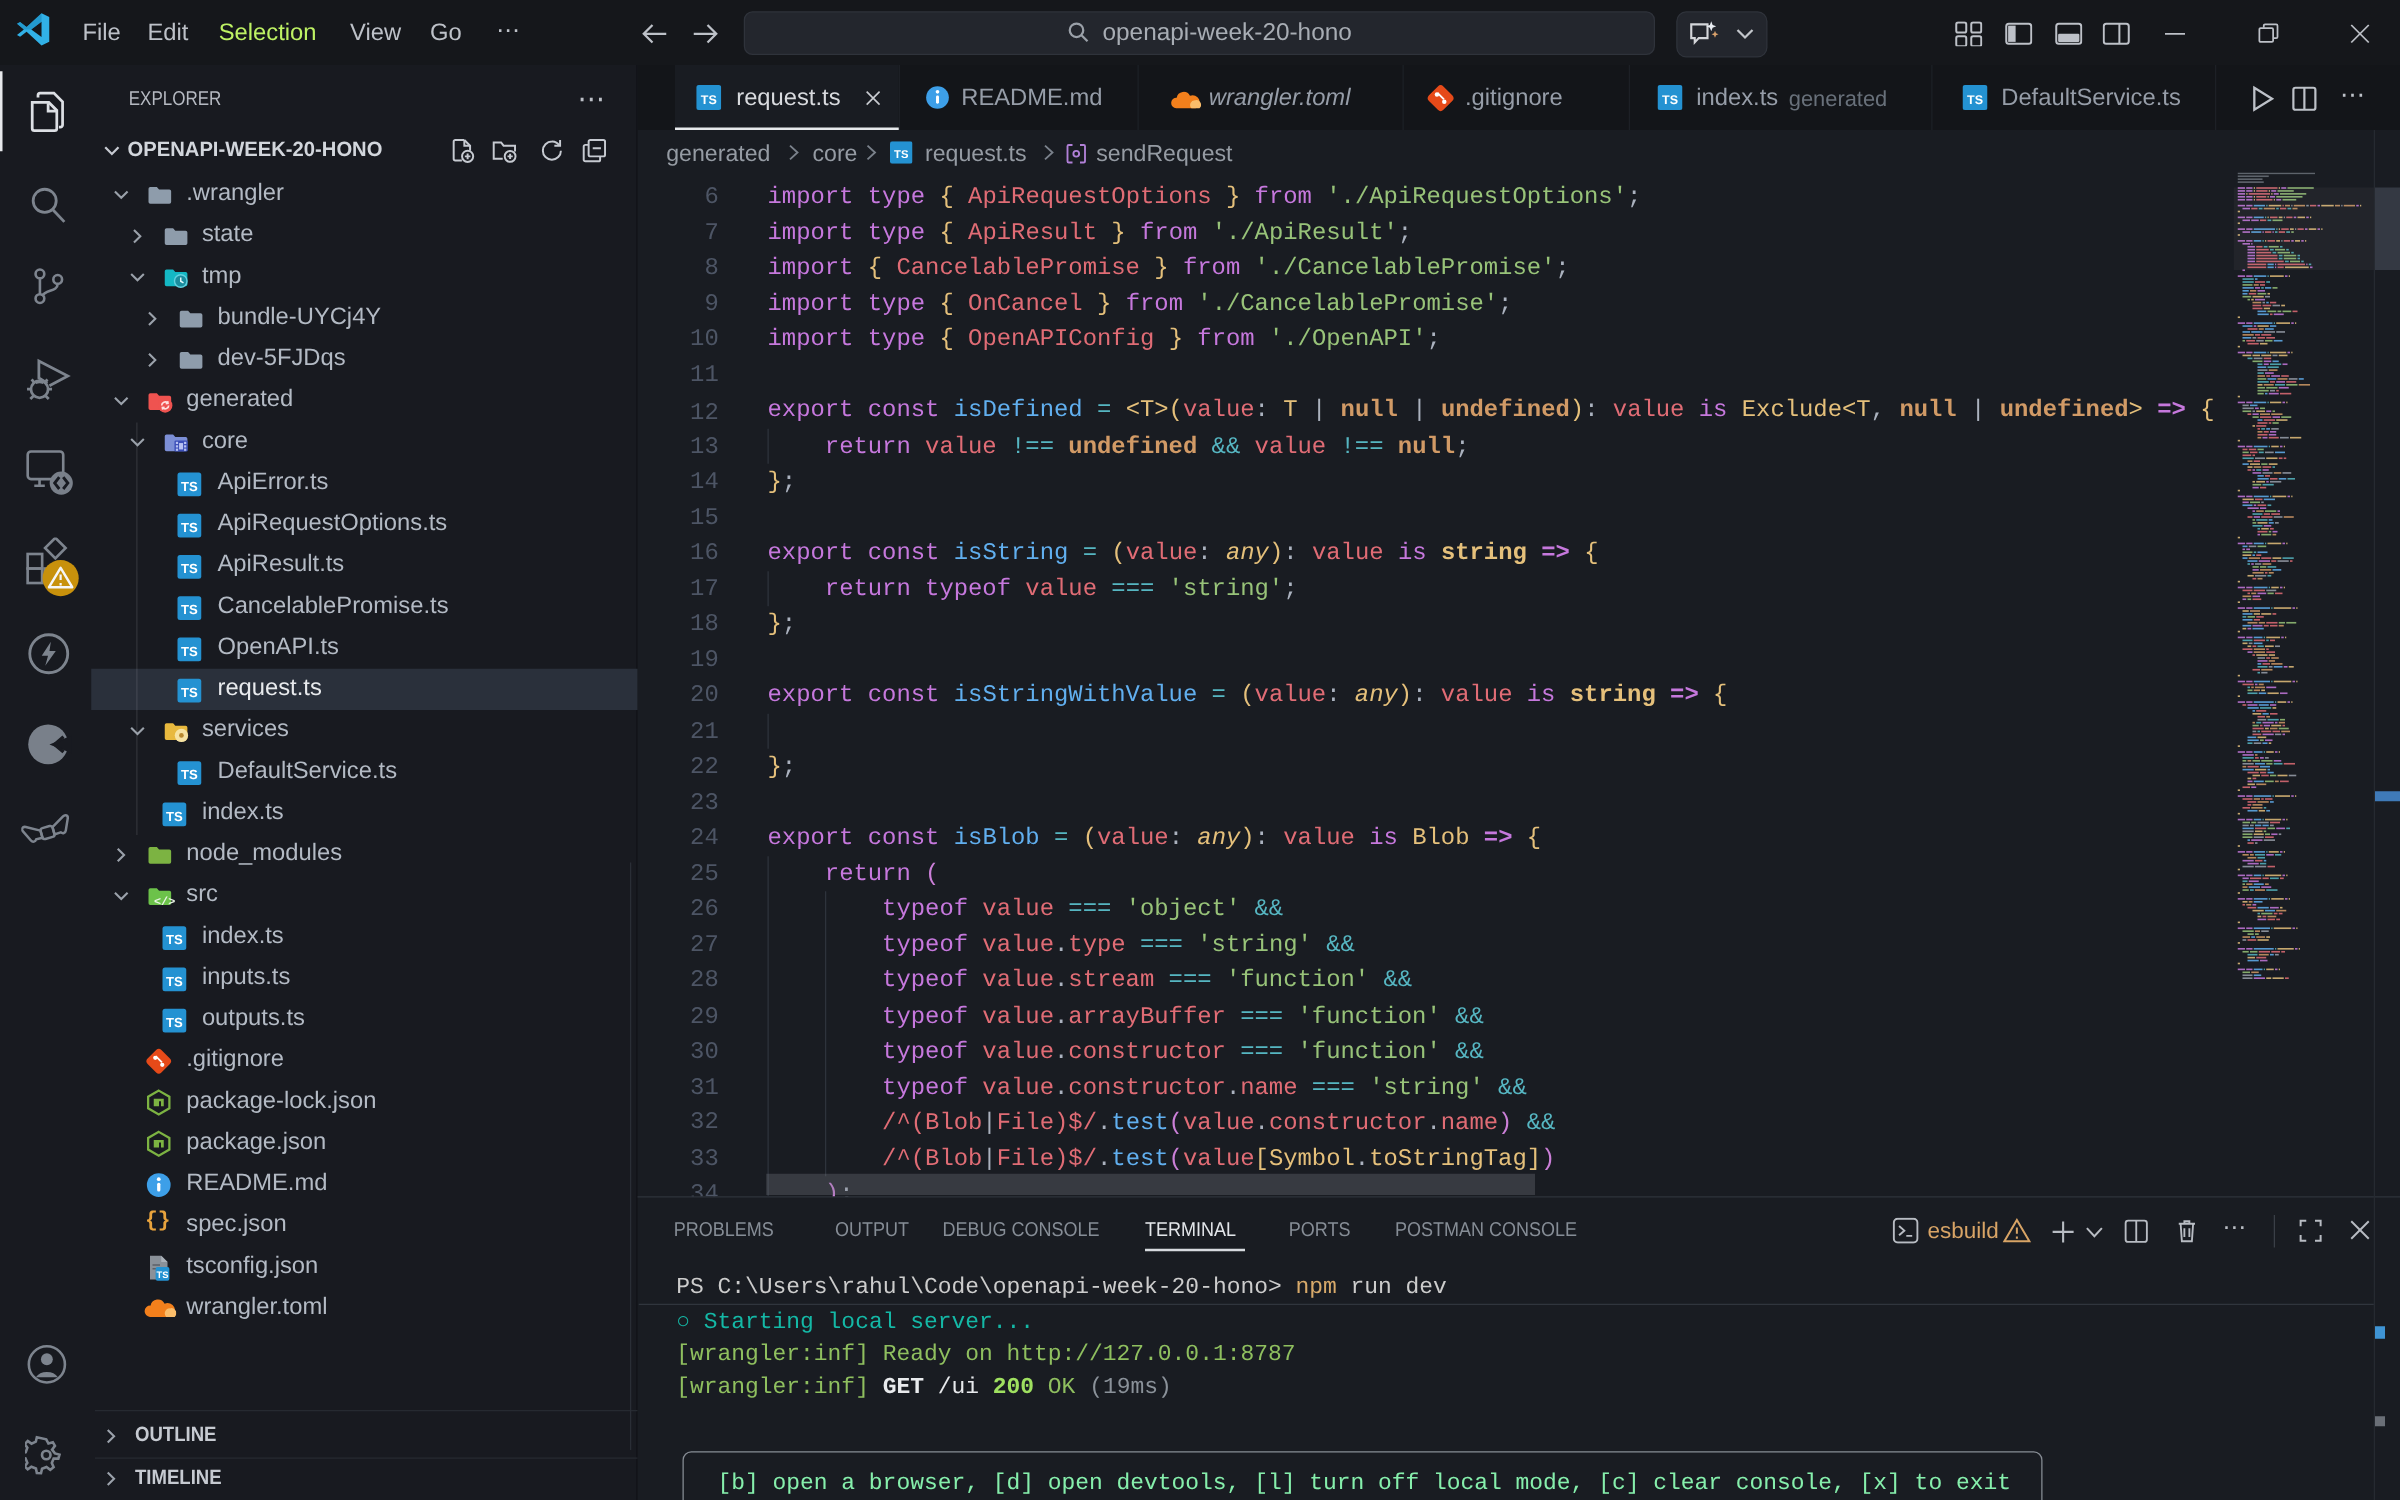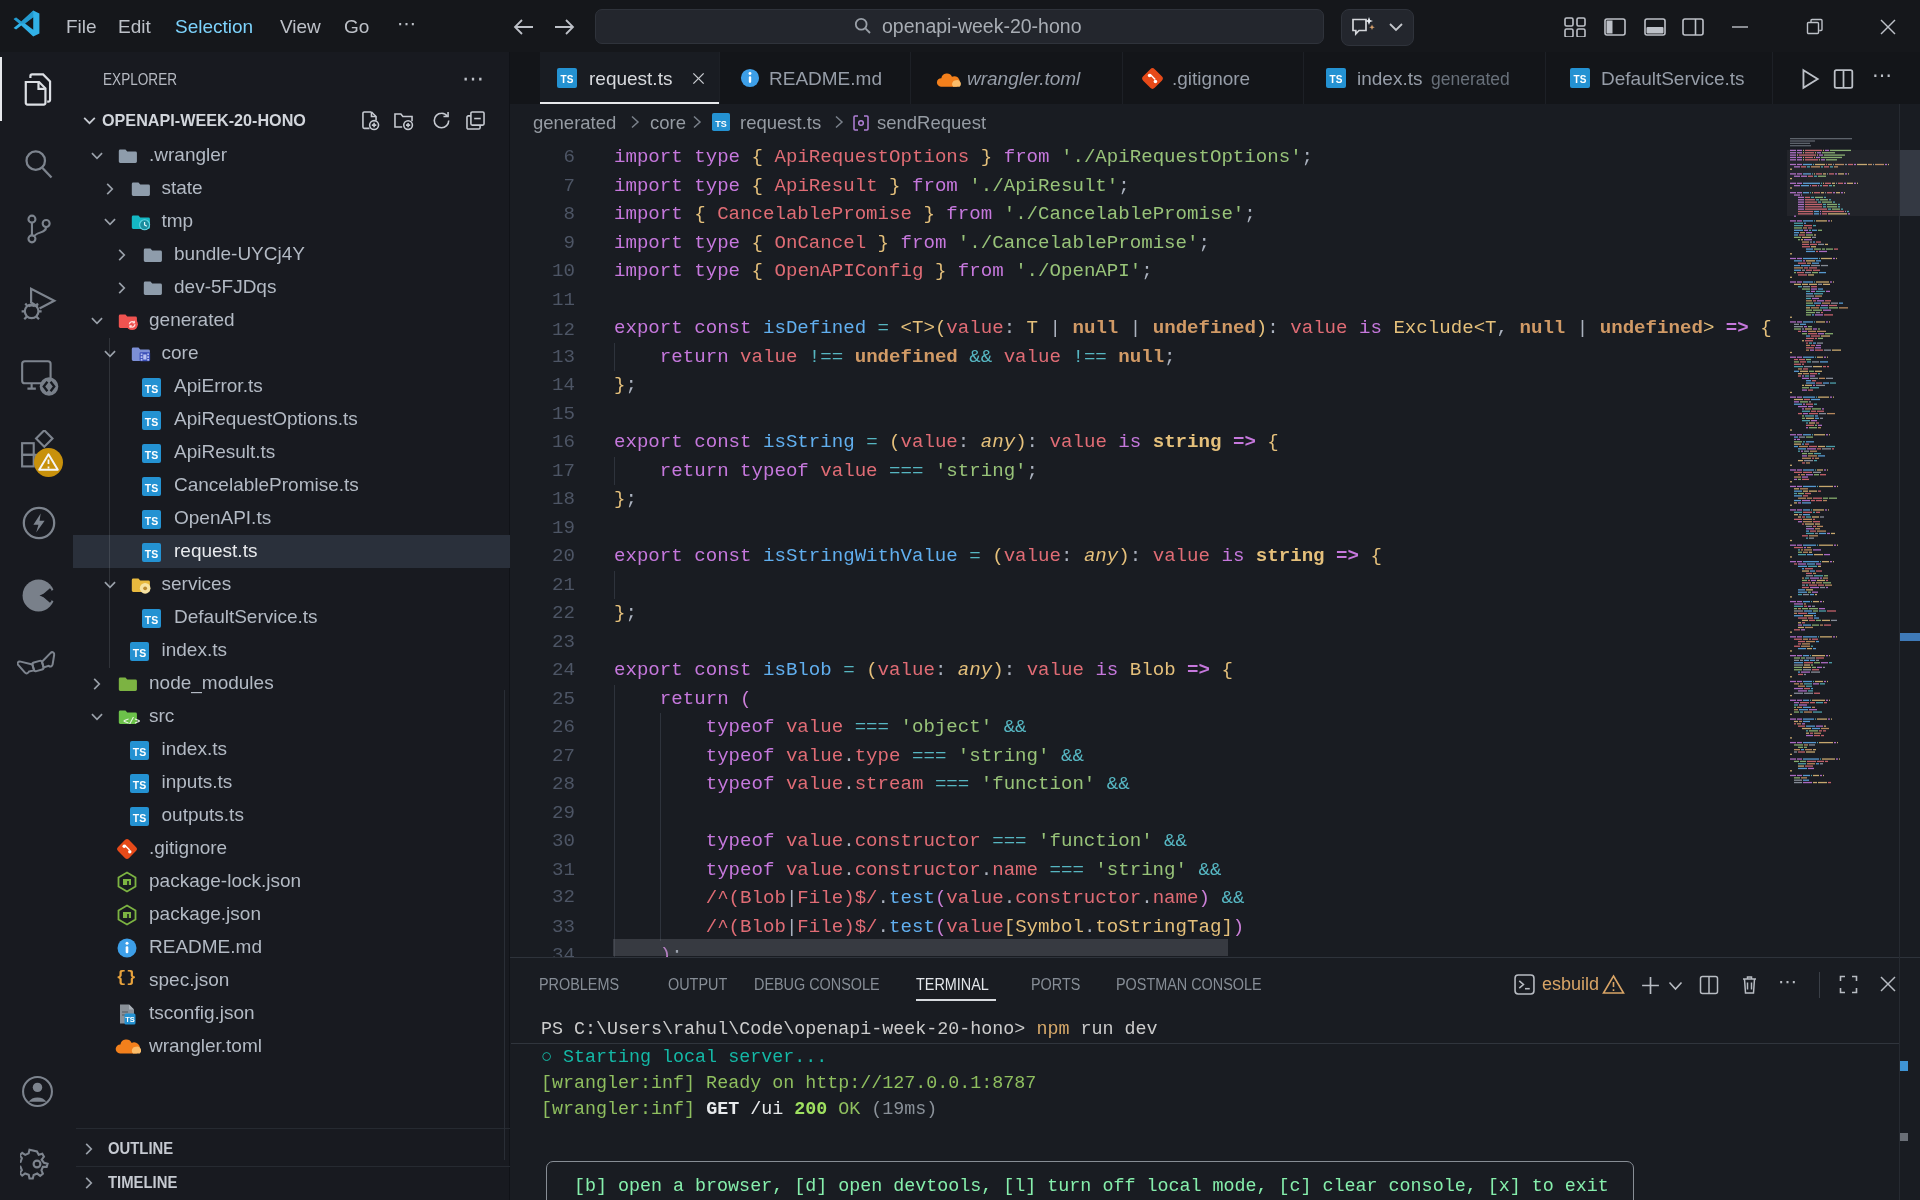--- a/index.html
+++ b/index.html
@@ -26,21 +26,21 @@
 <div class="abs" style="left:510px;top:104px;width:1410px;height:854px;background:#191c22"></div>
 <div class="abs" style="left:510px;top:958px;width:1410px;height:242px;background:#191c22"></div>
 <div class="abs" style="left:509px;top:52px;width:1px;height:1148px;background:#101217"></div>
 <div class="abs" style="left:510px;top:957px;width:1410px;height:1px;background:#2e333b"></div>
 <svg class="abs" style="left:13px;top:10px" width="27" height="27" viewBox="0 0 100 100">
 <path fill="#31b1e7" d="M74.9 2.2 L30.7 42.7 L11.4 28.1 L2.2 33.6 L22.6 50 L2.2 66.4 L11.4 71.9 L30.7 57.3 L74.9 97.8 L97.8 87 V13 Z M74.9 27.3 V72.7 L44.6 50 Z"></path>
 <path fill="#1683b8" d="M74.9 2.2 L30.7 42.7 L11.4 28.1 L2.2 33.6 L22.6 50 L44.6 50 L74.9 27.3 Z" opacity="0.5"></path>
 </svg>
 <div class="abs" style="left:66px;top:16px;font-size:19px;color:#bdc1c8">File</div>
 <div class="abs" style="left:118px;top:16px;font-size:19px;color:#bdc1c8">Edit</div>
-<div class="abs" style="left:175px;top:16px;font-size:19px;color:#7dd3fc">Selection</div>
+<div class="abs" style="left:175px;top:16px;font-size:19px;color:#bef264">Selection</div>
 <div class="abs" style="left:280px;top:16px;font-size:19px;color:#bdc1c8">View</div>
 <div class="abs" style="left:344px;top:16px;font-size:19px;color:#bdc1c8">Go</div>
 <div class="abs" style="left:397px;top:12px;font-size:19px;letter-spacing:1px;color:#bdc1c8">⋯</div>
 <svg class="abs" style="left:512px;top:16px" width="24" height="22" viewBox="0 0 24 22">
       <g stroke="#bdc1c8" stroke-width="1.8" fill="none">
         <path d="M21 11 H4 M10 4 L3 11 L10 18"></path>
       </g>
     </svg>
 <svg class="abs" style="left:552px;top:16px" width="24" height="22" viewBox="0 0 24 22">
       <g stroke="#bdc1c8" stroke-width="1.8" fill="none">
@@ -542,20 +542,21 @@
 <div class="cl" style="top:656.25px"><span class="pu">export</span> <span class="pu">const</span> <span class="bl">isBlob</span> <span class="cy">=</span> <span class="gd">(</span><span class="rd">value</span><span class="wh">:</span> <span class="gd it">any</span><span class="gd">)</span><span class="wh">:</span> <span class="rd">value</span> <span class="pu">is</span> <span class="gd">Blob</span> <span class="pu bo">=&gt;</span> <span class="gd">{</span></div>
 <div class="ln" style="top:684.75px">25</div>
 <div class="cl" style="top:684.75px">    <span class="pu">return</span> <span class="pk">(</span></div>
 <div class="ln" style="top:713.25px">26</div>
 <div class="cl" style="top:713.25px">        <span class="pu">typeof</span> <span class="rd">value</span> <span class="cy">===</span> <span class="gr">'object'</span> <span class="cy">&amp;&amp;</span></div>
 <div class="ln" style="top:741.75px">27</div>
 <div class="cl" style="top:741.75px">        <span class="pu">typeof</span> <span class="rd">value</span><span class="wh">.</span><span class="rd">type</span> <span class="cy">===</span> <span class="gr">'string'</span> <span class="cy">&amp;&amp;</span></div>
 <div class="ln" style="top:770.25px">28</div>
 <div class="cl" style="top:770.25px">        <span class="pu">typeof</span> <span class="rd">value</span><span class="wh">.</span><span class="rd">stream</span> <span class="cy">===</span> <span class="gr">'function'</span> <span class="cy">&amp;&amp;</span></div>
 <div class="ln" style="top:798.75px">29</div>
+<div class="cl" style="top:798.75px">        <span class="pu">typeof</span> <span class="rd">value</span><span class="wh">.</span><span class="rd">arrayBuffer</span> <span class="cy">===</span> <span class="gr">'function'</span> <span class="cy">&amp;&amp;</span></div>
 <div class="ln" style="top:827.25px">30</div>
 <div class="cl" style="top:827.25px">        <span class="pu">typeof</span> <span class="rd">value</span><span class="wh">.</span><span class="rd">constructor</span> <span class="cy">===</span> <span class="gr">'function'</span> <span class="cy">&amp;&amp;</span></div>
 <div class="ln" style="top:855.75px">31</div>
 <div class="cl" style="top:855.75px">        <span class="pu">typeof</span> <span class="rd">value</span><span class="wh">.</span><span class="rd">constructor</span><span class="wh">.</span><span class="rd">name</span> <span class="cy">===</span> <span class="gr">'string'</span> <span class="cy">&amp;&amp;</span></div>
 <div class="ln" style="top:883px">32</div>
 <div class="cl" style="top:884.25px">        <span class="rd">/^(Blob</span><span class="wh">|</span><span class="rd">File)$/</span><span class="wh">.</span><span class="bl">test</span><span class="pk">(</span><span class="rd">value</span><span class="wh">.</span><span class="rd">constructor</span><span class="wh">.</span><span class="rd">name</span><span class="pk">)</span> <span class="cy">&amp;&amp;</span></div>
 <div class="ln" style="top:912.75px">33</div>
 <div class="cl" style="top:912.75px">        <span class="rd">/^(Blob</span><span class="wh">|</span><span class="rd">File)$/</span><span class="wh">.</span><span class="bl">test</span><span class="pk">(</span><span class="rd">value</span><span class="gd">[</span><span class="gd">Symbol</span><span class="wh">.</span><span class="gd">toStringTag</span><span class="gd">]</span><span class="pk">)</span></div>
 <div class="ln" style="top:941.25px">34</div>
 <div class="cl" style="top:941.25px">    <span class="pk">)</span><span class="wh">;</span></div>

